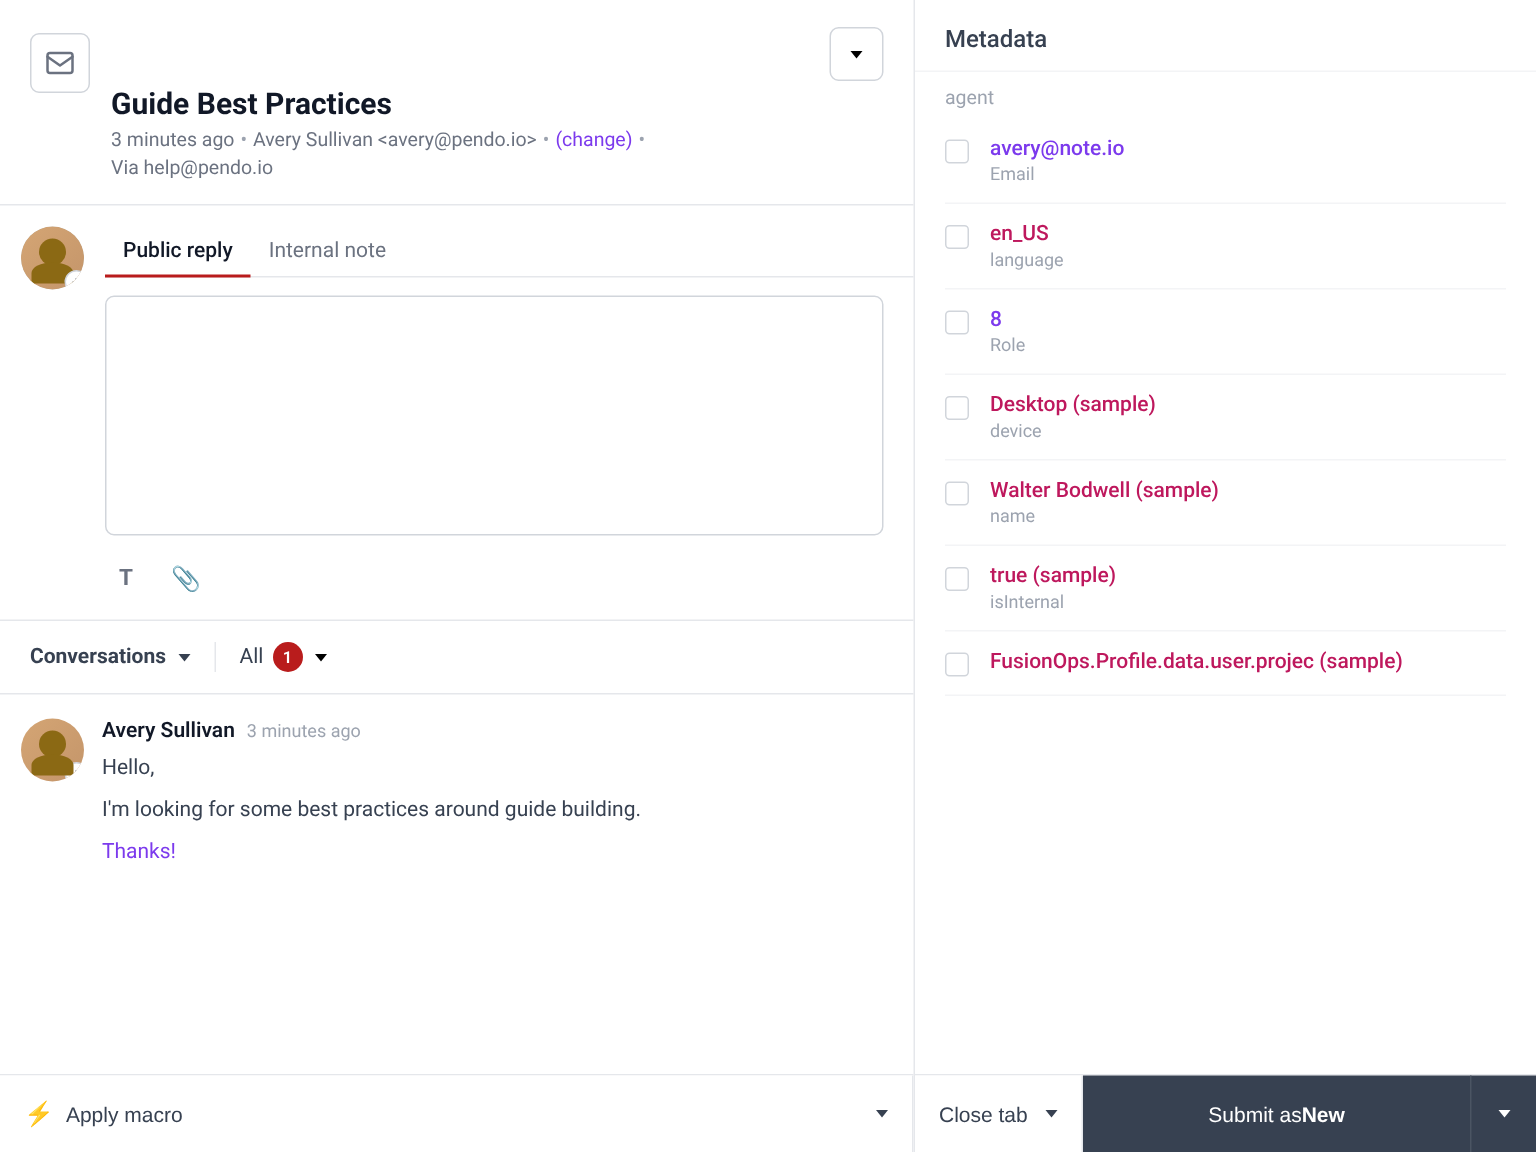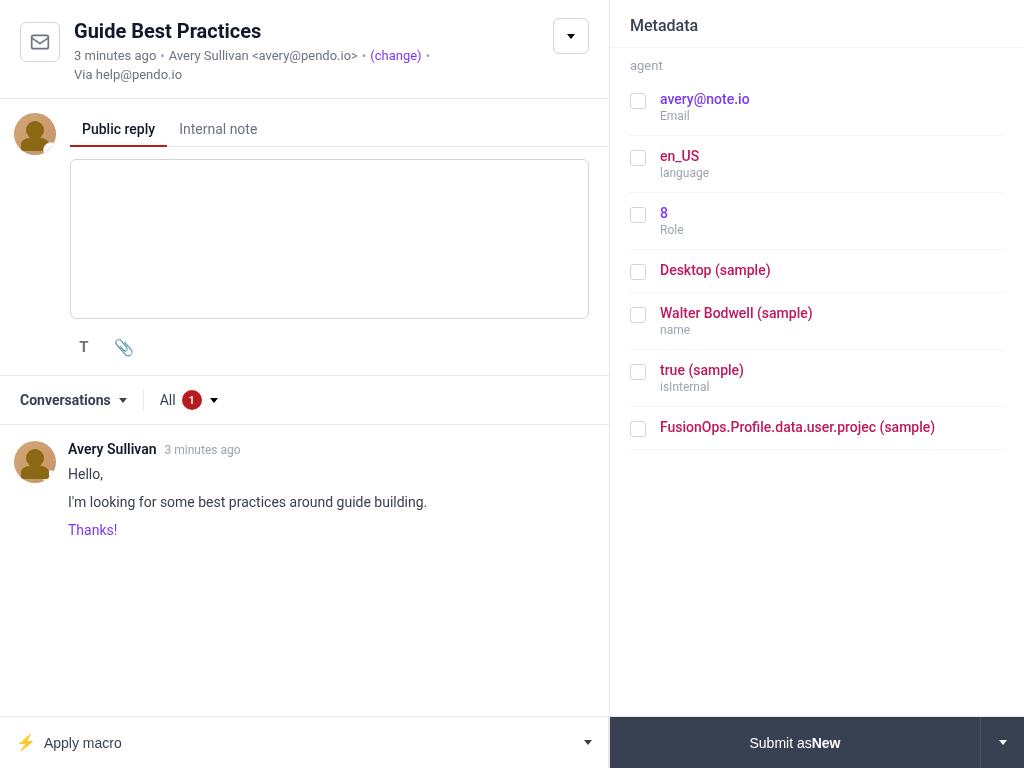--- a/index.html
+++ b/index.html
@@ -41,21 +41,21 @@
       flex-shrink: 0;
       margin-top: 4px;
     }
 
     .email-icon-box svg {
       width: 20px;
       height: 20px;
       color: #6b7280;
     }
 
-    .ticket-info { flex: 1; }
+    .ticket-info { flex: 1; margin-top: 38px; }
     .ticket-title {
       font-size: 20px;
       font-weight: 700;
       color: #111827;
       line-height: 1.3;
     }
 
     .ticket-meta {
       font-size: 13px;
       color: #6b7280;
@@ -618,20 +618,21 @@
         <div class="meta-checkbox"></div>
         <div class="meta-info">
           <div class="meta-value link">8</div>
           <div class="meta-label">Role</div>
         </div>
       </div>
       <div class="metadata-item">
         <div class="meta-checkbox"></div>
         <div class="meta-info">
           <div class="meta-value">Desktop (sample)</div>
+          <div class="meta-label">device</div>
         </div>
       </div>
       <div class="metadata-item">
         <div class="meta-checkbox"></div>
         <div class="meta-info">
           <div class="meta-value">Walter Bodwell (sample)</div>
           <div class="meta-label">name</div>
         </div>
       </div>
       <div class="metadata-item">
@@ -643,20 +644,24 @@
       </div>
       <div class="metadata-item">
         <div class="meta-checkbox"></div>
         <div class="meta-info">
           <div class="meta-value">FusionOps.Profile.data.user.projec (sample)</div>
         </div>
       </div>
     </div>
 
   <div class="right-bottom-bar">
+    <button class="close-tab-btn">
+      <span>Close tab</span>
+      <span class="chevron-down" style="margin-left:6px;"></span>
+    </button>
     <button class="submit-btn">
       <span>Submit as </span>
         <span class="bold">New</span>
     </button>
     <button class="submit-dropdown-btn">
       <span class="chevron-down"></span>
     </button>
   </div>
 </div>
 

